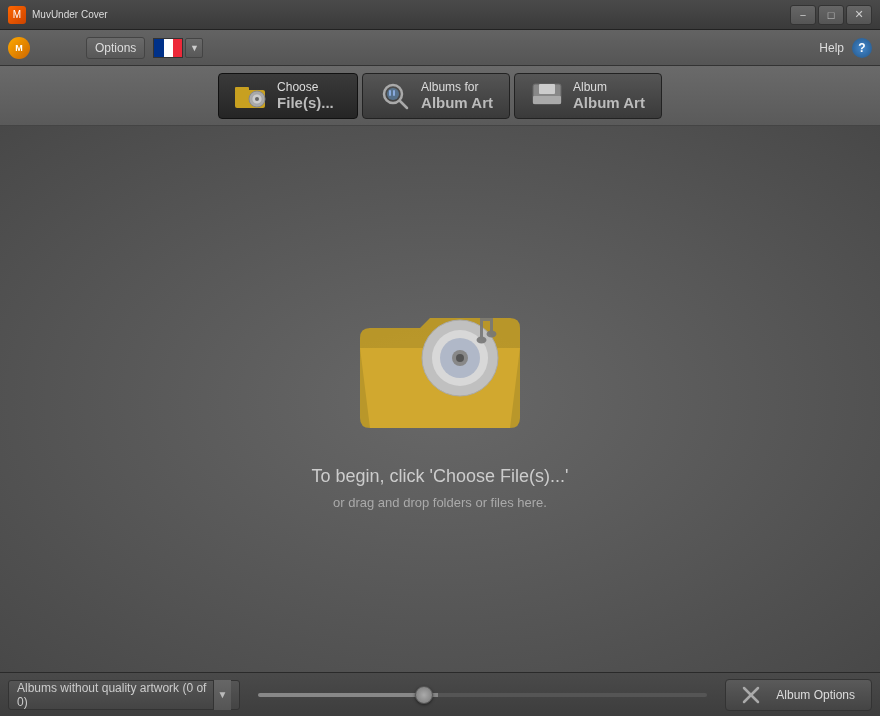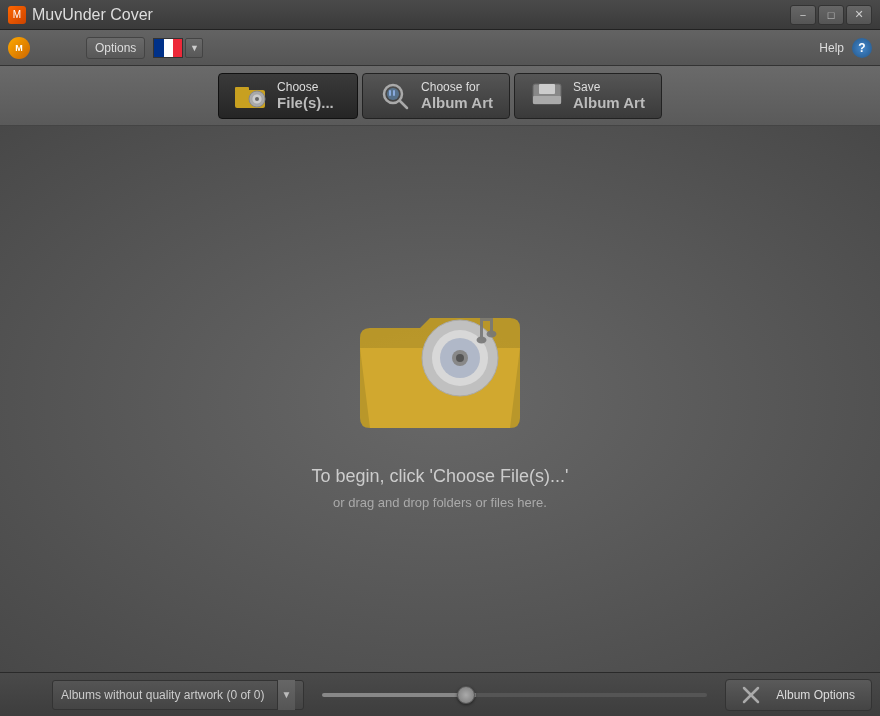--- a/index.html
+++ b/index.html
@@ -39,21 +39,21 @@
       border-radius: 3px;
       display: flex;
       align-items: center;
       justify-content: center;
       font-size: 10px;
       color: white;
     }
 
     #title-text {
       color: #ddd;
-      font-size: 16px;
+      font-size: 10px;
     }
 
     #window-controls {
       display: flex;
       gap: 2px;
     }
 
     .win-btn {
       width: 26px;
       height: 20px;
@@ -274,33 +274,32 @@
       display: flex;
       align-items: center;
       padding: 0 8px;
       gap: 8px;
       position: absolute;
       bottom: 0;
     }
 
     #album-filter-select {
       flex: 0 0 auto;
-      width: 252px;
+      width: 232px;
       height: 30px;
       background: linear-gradient(to bottom, #555, #444);
       border: 1px solid #333;
       border-radius: 3px;
       color: #ddd;
       font-size: 12px;
       padding: 0 8px;
       display: flex;
       align-items: center;
       justify-content: space-between;
       cursor: pointer;
-      margin-left: 44px;
     }
 
     #select-arrow {
       width: 18px;
       height: 30px;
       background: linear-gradient(to bottom, #666, #555);
       border-left: 1px solid #333;
       display: flex;
       align-items: center;
       justify-content: center;
@@ -410,35 +409,35 @@
     <div class="btn-icon">
       <svg width="32" height="32" viewBox="0 0 32 32">
         <circle cx="14" cy="14" r="9" fill="none" stroke="#aaa" stroke-width="2.5"></circle>
         <line x1="21" y1="21" x2="28" y2="28" stroke="#aaa" stroke-width="2.5" stroke-linecap="round"></line>
         <circle cx="14" cy="14" r="6" fill="#6699cc" opacity="0.5"></circle>
         <rect x="10" y="10" width="2" height="6" rx="1" fill="#88aadd"></rect>
         <rect x="14" y="10" width="2" height="6" rx="1" fill="#88aadd"></rect>
       </svg>
     </div>
     <div class="btn-text">
-      <span class="btn-line1">Choose for</span>
+      <span class="btn-line1">Albums for</span>
       <span class="btn-line2">Album Art</span>
     </div>
   </div>
 
   <div class="toolbar-btn">
     <div class="btn-icon">
       <svg width="32" height="28" viewBox="0 0 32 28">
         <rect x="2" y="2" width="28" height="20" rx="2" fill="#888" stroke="#666" stroke-width="1"></rect>
         <rect x="2" y="14" width="28" height="8" rx="1" fill="#aaa"></rect>
         <rect x="8" y="2" width="16" height="10" rx="1" fill="#ccc"></rect>
       </svg>
     </div>
     <div class="btn-text">
-      <span class="btn-line1">Save</span>
+      <span class="btn-line1">Album</span>
       <span class="btn-line2">Album Art</span>
     </div>
   </div>
 </div>
 
 <div id="main-content">
   <div id="drop-area">
 
     <div id="folder-icon-container">
       <svg id="folder-svg" viewBox="0 0 180 160" xmlns="http://www.w3.org/2000/svg">

